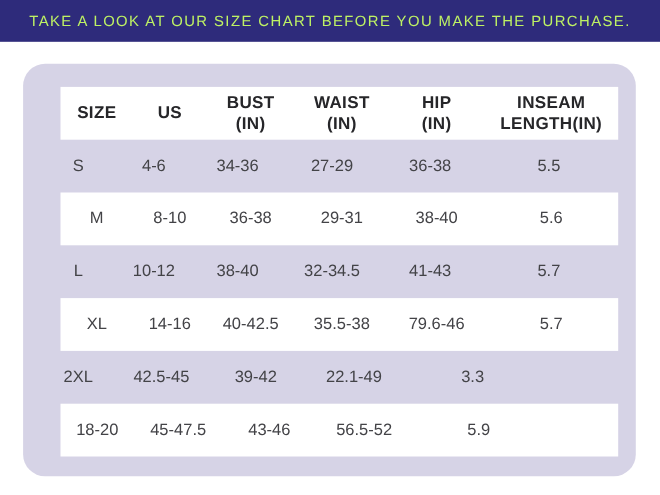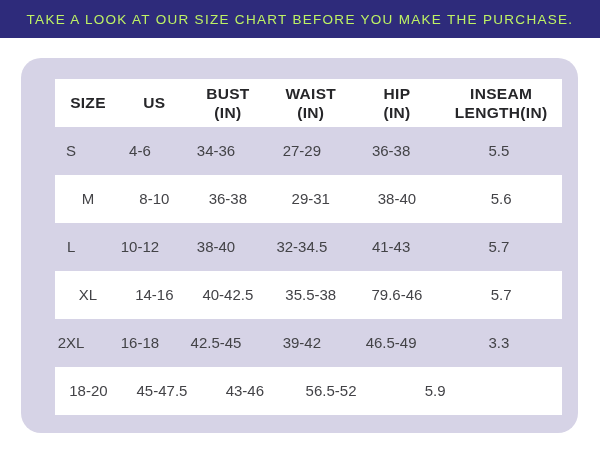--- a/index.html
+++ b/index.html
@@ -112,24 +112,23 @@
       <div class="cell c1">XL</div>
       <div class="cell c2">14-16</div>
       <div class="cell c3">40-42.5</div>
       <div class="cell c4">35.5-38</div>
       <div class="cell c5">79.6-46</div>
       <div class="cell c6">5.7</div>
     </div>
 
     <div class="row">
       <div class="cell c1">2XL</div>
-      <div class="cell c2">16-18</div>
       <div class="cell c3">42.5-45</div>
       <div class="cell c4">39-42</div>
-      <div class="cell c5">46.5-49</div>
+      <div class="cell c5">22.1-49</div>
       <div class="cell c6">3.3</div>
     </div>
 
     <div class="row white">
       <div class="cell c2">18-20</div>
       <div class="cell c3">45-47.5</div>
       <div class="cell c4">43-46</div>
       <div class="cell c5">56.5-52</div>
       <div class="cell c6">5.9</div>
     </div>

